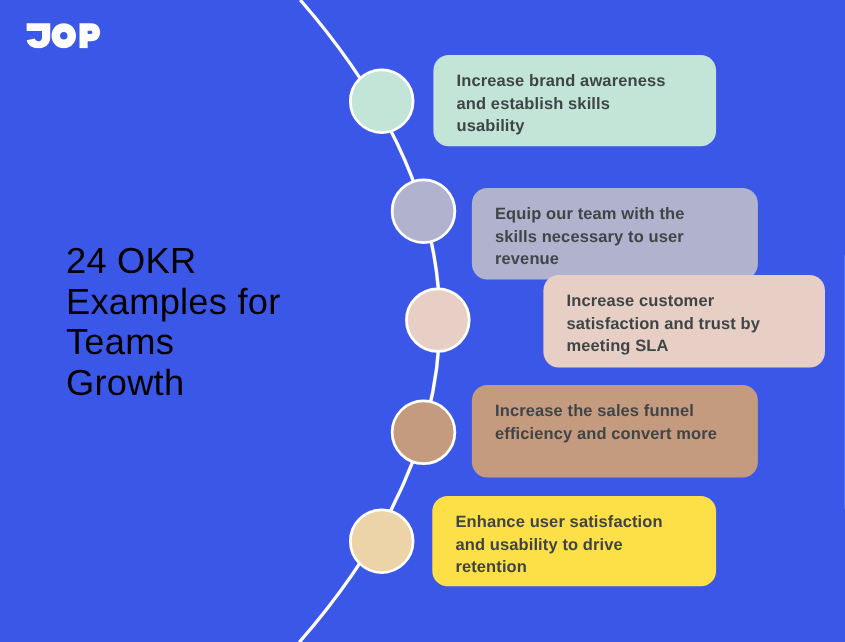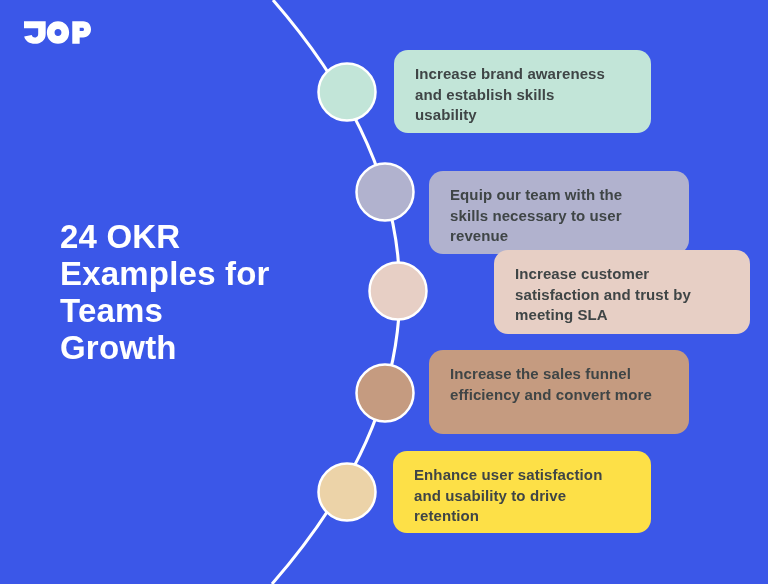--- a/index.html
+++ b/index.html
@@ -7,21 +7,21 @@
     position:relative;
     width:768px;height:584px;
     overflow:hidden;
     font-family:"Liberation Sans", sans-serif;
   }
   .logo{
     position:absolute;left:24px;top:21px;width:67px;height:23px;
   }
   .title{
     position:absolute;left:60px;top:218px;width:260px;
-    color:#ffffff;font-size:33px;font-weight:700;line-height:37px;
+    color:#000000;font-size:33px;font-weight:400;line-height:37px;
     letter-spacing:0.2px;
   }
   .curve-layer{
     position:absolute;left:0;top:0;width:768px;height:584px;
   }
   .card{
     position:absolute;
     border-radius:14px;
     padding:14px 14px 0 21px;
     box-sizing:border-box;

